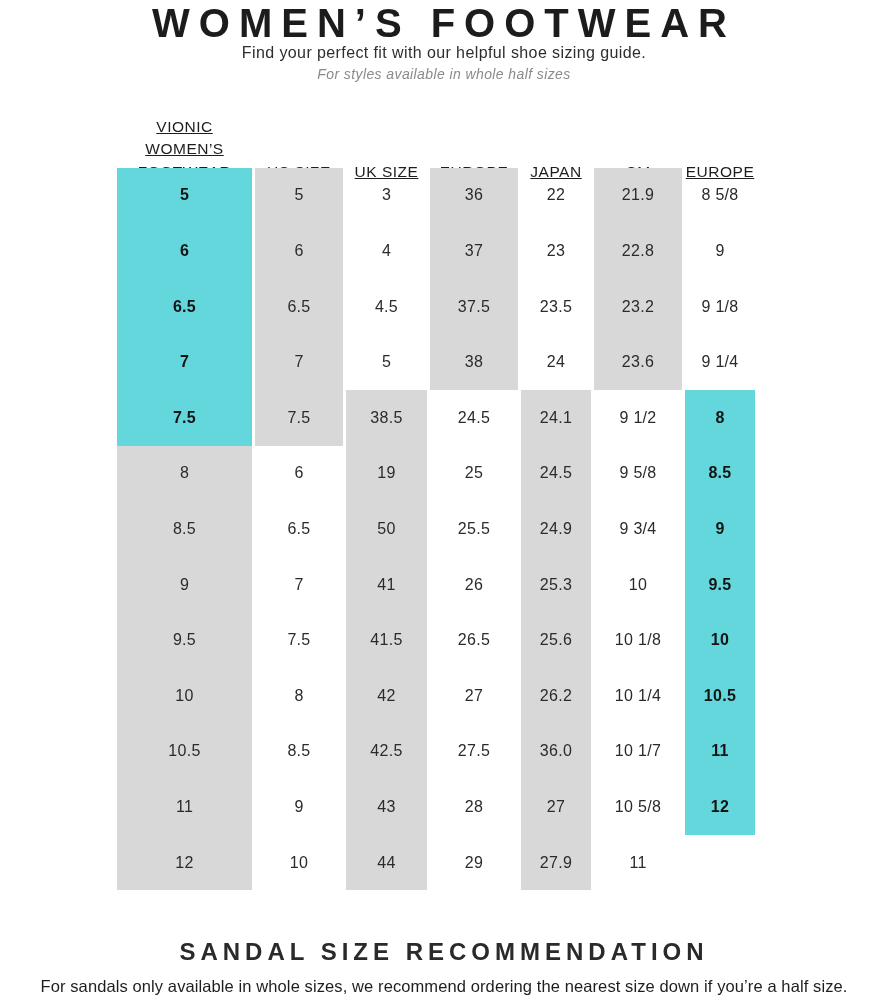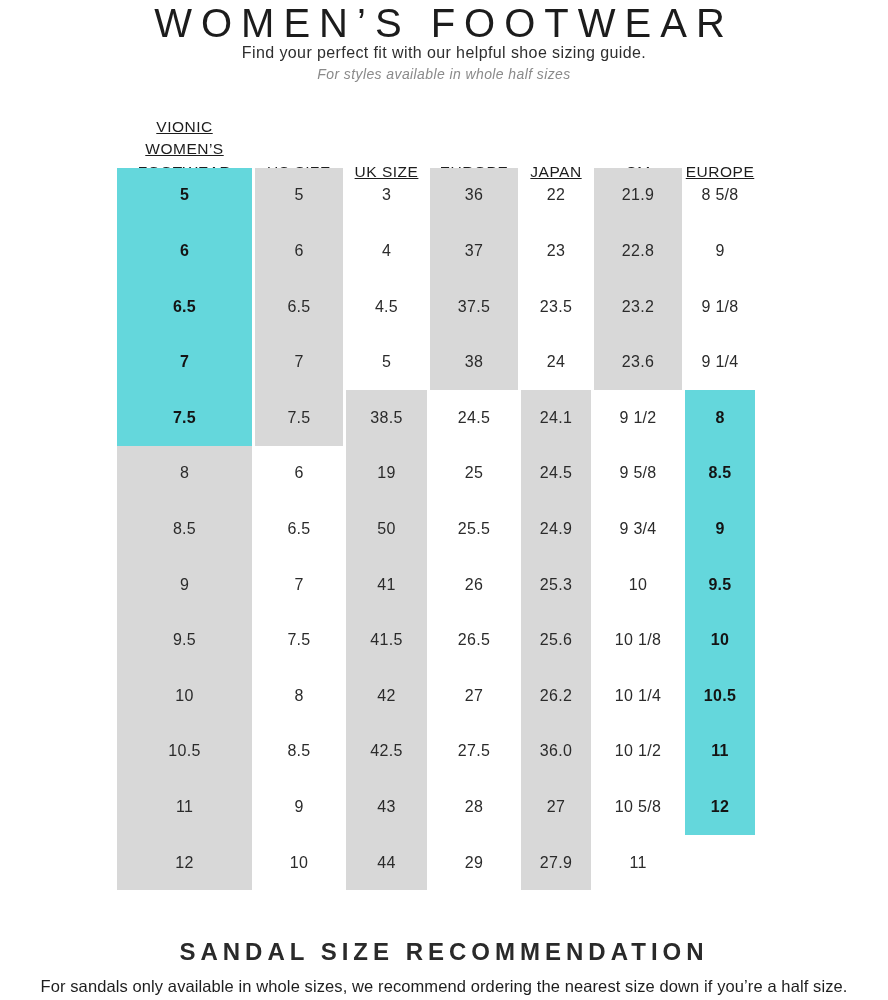--- a/index.html
+++ b/index.html
@@ -11,21 +11,21 @@
     background: #ffffff;
     font-family: "Liberation Sans", sans-serif;
     color: #222;
     overflow: hidden;
   }
   .title {
     position: absolute;
     top: 1px; left: 0; width: 100%;
     text-align: center;
     font-size: 40px;
-    font-weight: 400;
+    font-weight: 700;
     letter-spacing: 9px;
     color: #1c1c1c;
     white-space: nowrap;
   }
   .subtitle {
     position: absolute;
     top: 44px; left: 0; width: 100%;
     text-align: center;
     font-size: 16px;
     font-weight: 500;
@@ -186,21 +186,21 @@
       <div class="cell c3 col-gray">42</div>
       <div class="cell c4">27</div>
       <div class="cell c5 col-gray">26.2</div>
       <div class="cell c6">10 1/4</div>
       <div class="cell c0 col-teal">10.5</div>
       <div class="cell c1 col-gray">10.5</div>
       <div class="cell c2">8.5</div>
       <div class="cell c3 col-gray">42.5</div>
       <div class="cell c4">27.5</div>
       <div class="cell c5 col-gray">36.0</div>
-      <div class="cell c6">10 1/2</div>
+      <div class="cell c6">10 1/7</div>
       <div class="cell c0 col-teal">11</div>
       <div class="cell c1 col-gray">11</div>
       <div class="cell c2">9</div>
       <div class="cell c3 col-gray">43</div>
       <div class="cell c4">28</div>
       <div class="cell c5 col-gray">27</div>
       <div class="cell c6">10 5/8</div>
       <div class="cell c0 col-teal">12</div>
       <div class="cell c1 col-gray">12</div>
       <div class="cell c2">10</div>

